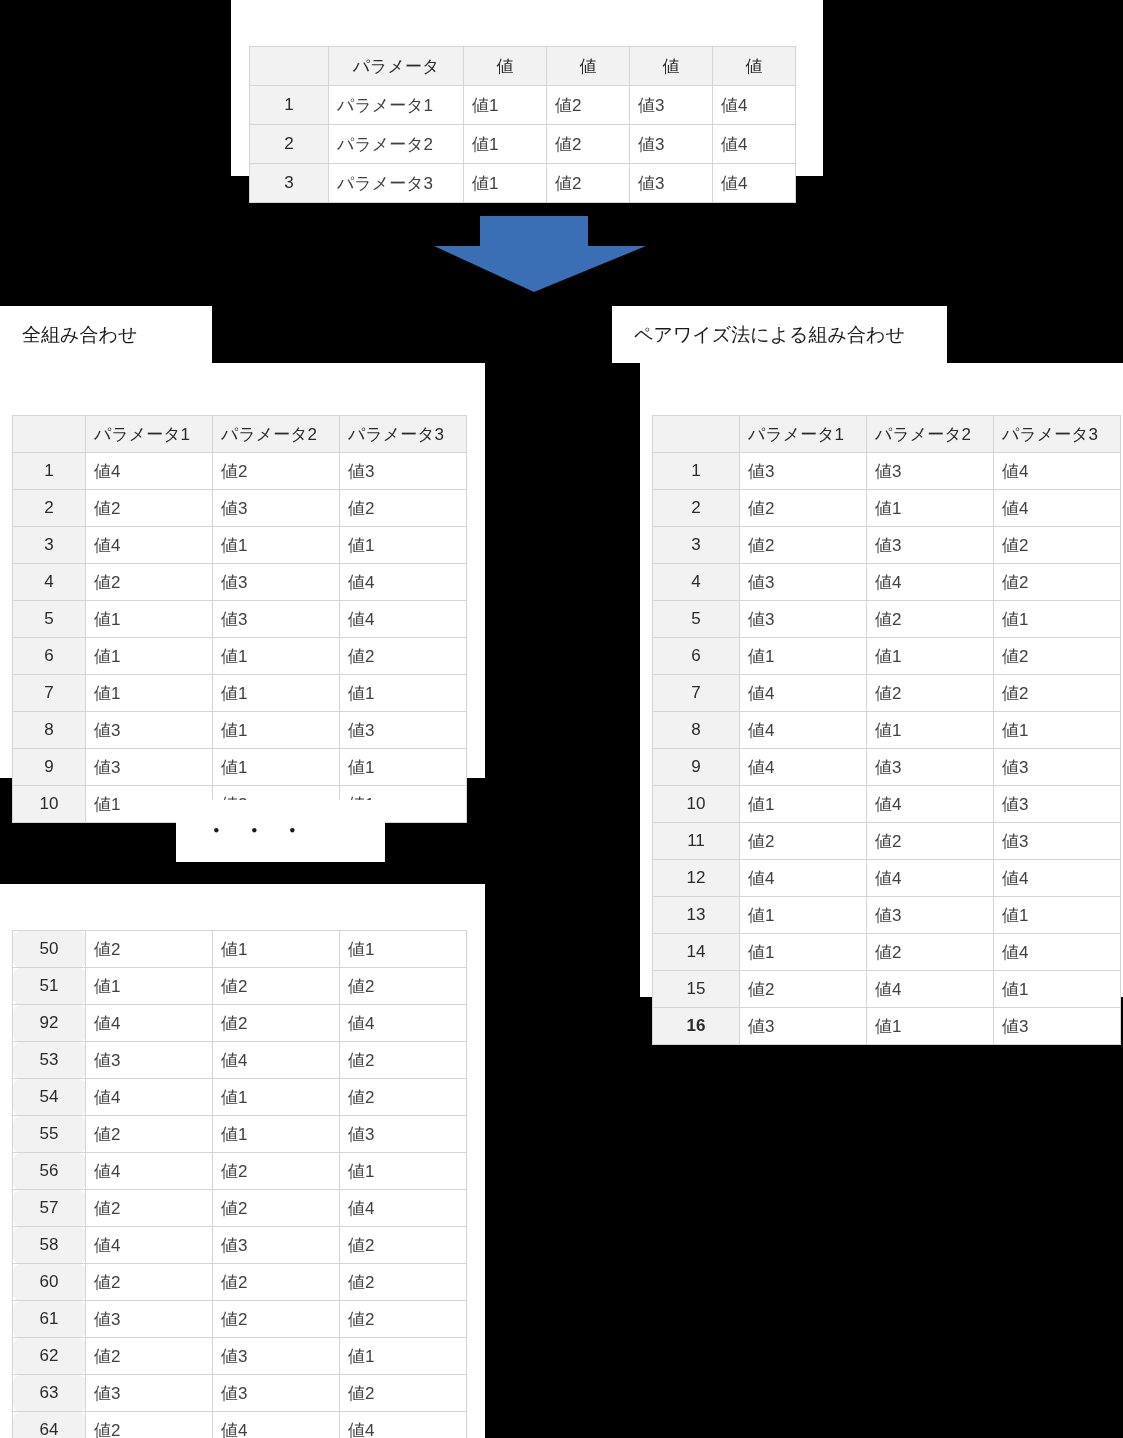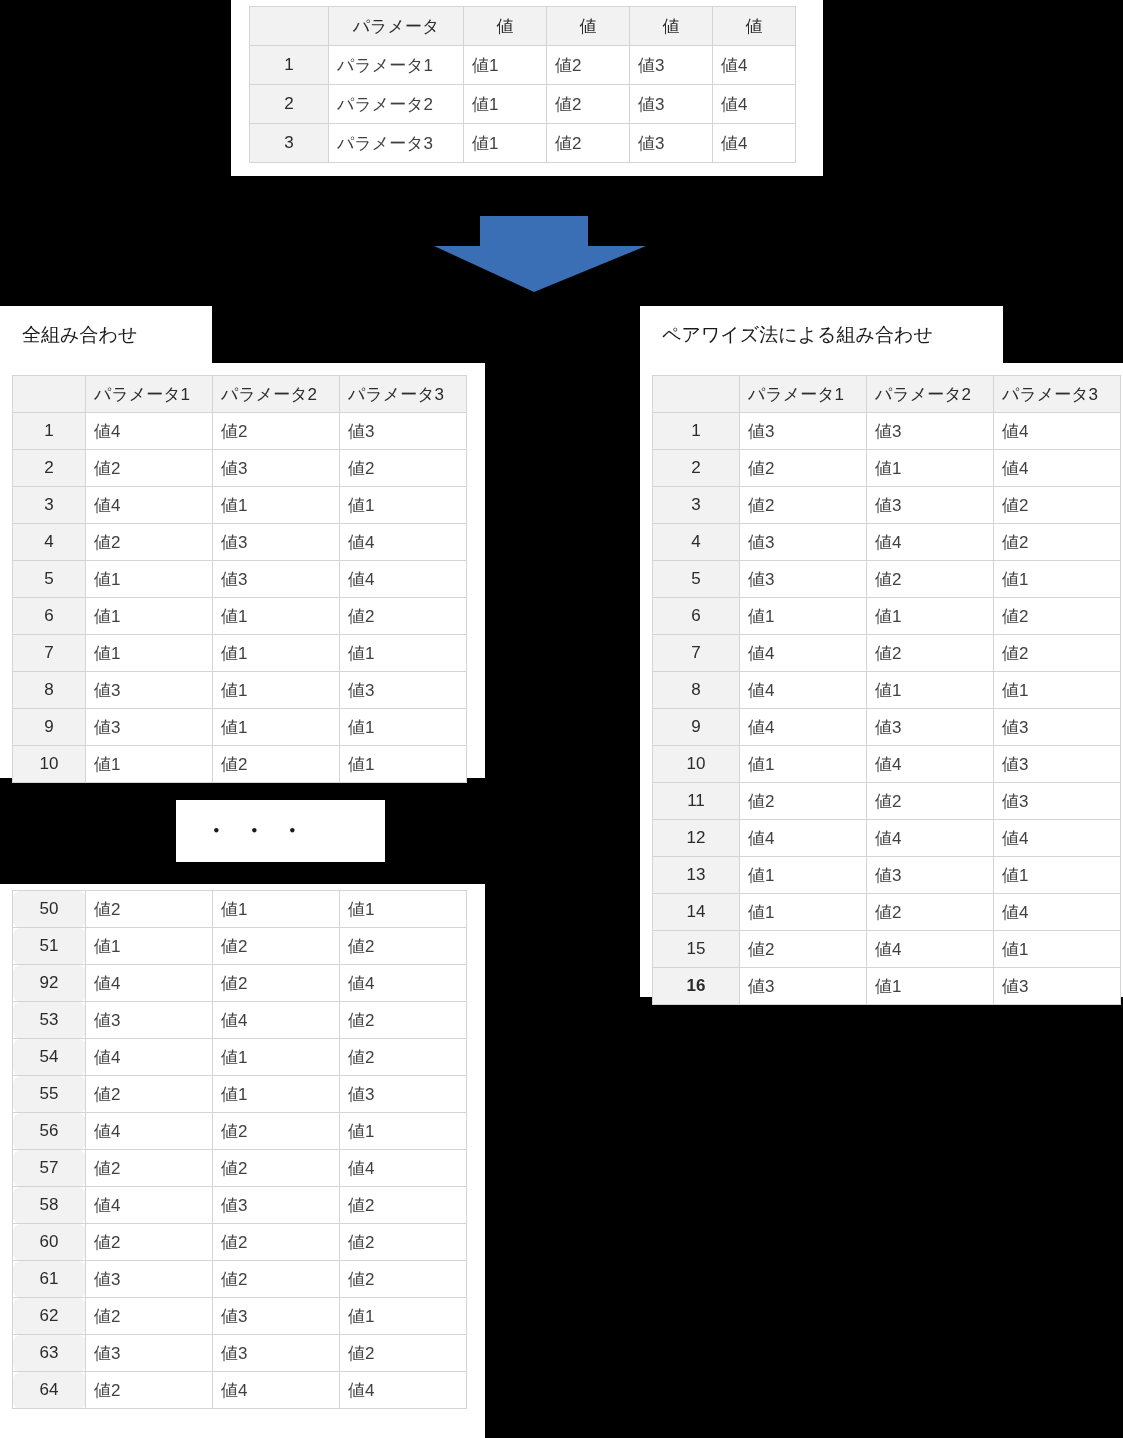--- a/index.html
+++ b/index.html
@@ -16,20 +16,21 @@
   }
   .panel {
     position: absolute;
     background: #ffffff;
     box-sizing: border-box;
   }
   table.grid {
     border-collapse: collapse;
     background: #ffffff;
     font-size: 17px;
+    margin-top: 40px;
   }
   table.grid td, table.grid th {
     border: 1px solid #d4d4d4;
     padding: 4px 8px;
     font-weight: normal;
     text-align: left;
     vertical-align: middle;
     white-space: nowrap;
   }
   table.grid th {
@@ -70,21 +71,21 @@
     position: absolute;
     background: #ffffff;
     font-size: 19px;
     color: #1a1a1a;
     display: flex;
     align-items: center;
     padding-left: 22px;
     box-sizing: border-box;
   }
   #label-all { left: 0px; top: 306px; width: 212px; height: 57px; }
-  #label-pair { left: 640px; top: 306px; width: 363px; height: 57px; }
+  #label-pair { left: 612px; top: 306px; width: 335px; height: 57px; }
   
   #all-panel {
     left: 0px;
     top: 363px;
     width: 485px;
     height: 415px;
     padding: 12px 0 0 12px;
   }
   #all-table td, #all-table th { height: 28px; }
   #all-table td.rowhdr { width: 56px; }

